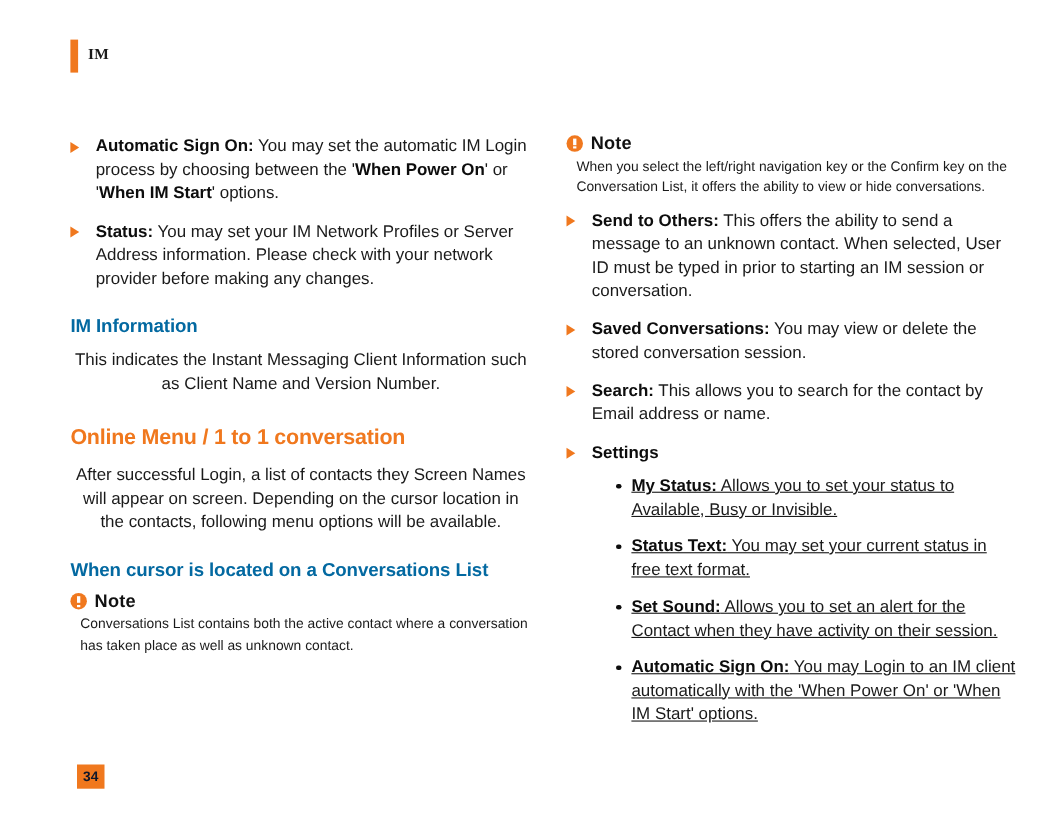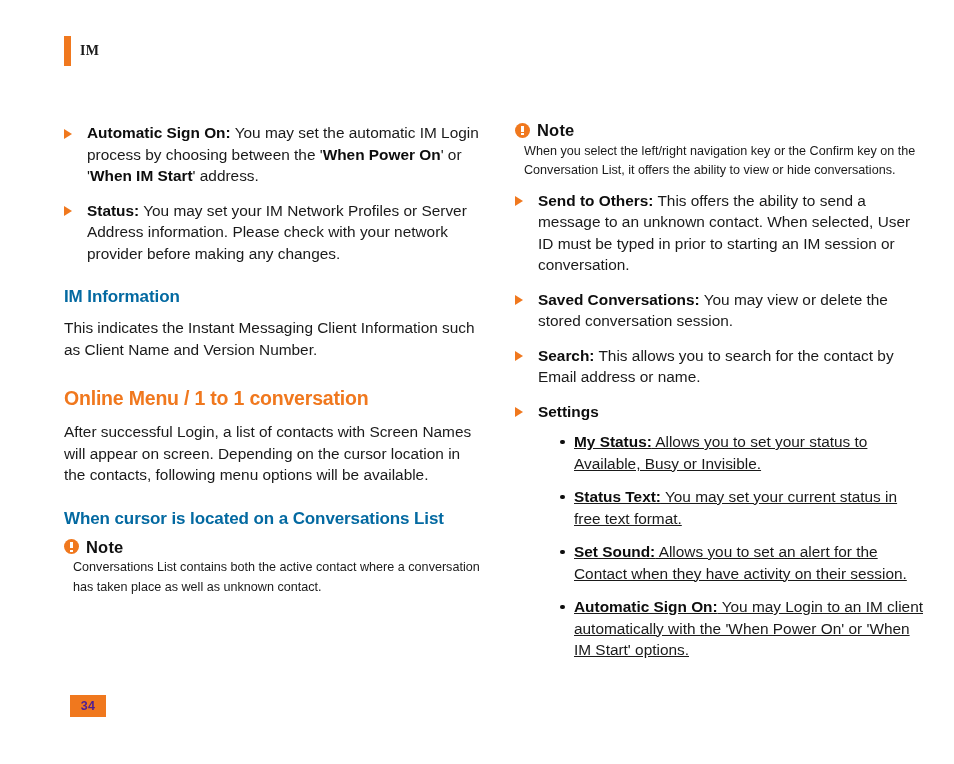--- a/index.html
+++ b/index.html
@@ -61,20 +61,21 @@
     padding-left: 0px;
     padding-right: 30px;
   }
 
   
   p.body {
     margin: 0 0 0 0;
     font-size: 15.4px;
     line-height: 21.5px;
     color: #1a1a1a;
+    text-align: center;
   }
 
   h2.sub-head {
     margin: 0;
     font-size: 17px;
     font-weight: bold;
     line-height: 22px;
     color: #0369a1;
     letter-spacing: -.1px;
   }
@@ -192,24 +193,24 @@
     font-size: 12.6px;
     line-height: 19.5px;
     color: #1a1a1a;
   }
 
   
   .page-num {
     position: absolute;
     left: 70px;
     top: 695px;
-    width: 36px;
+    width: 25px;
     height: 22px;
     background: #F0781E;
-    color: #4c1d95;
+    color: #0f172a;
     font-size: 12.5px;
     font-weight: bold;
     display: flex;
     align-items: center;
     justify-content: center;
     letter-spacing: .2px;
   }
 </style>
 </head>
 <body>
@@ -218,32 +219,32 @@
   <div class="head-bar"></div>
   <div class="head-title">IM</div>
 </div>
 
 <div class="columns">
 
   <div class="col col-left">
 
     <ul class="tri-list">
       <li>
-        <span class="tri"></span><span class="lbl">Automatic Sign On:</span><span> You may set the automatic IM Login process by choosing between the '</span><span class="lbl">When Power On</span><span>' or '</span><span class="lbl">When IM Start</span><span>' address.</span>
+        <span class="tri"></span><span class="lbl">Automatic Sign On:</span><span> You may set the automatic IM Login process by choosing between the '</span><span class="lbl">When Power On</span><span>' or '</span><span class="lbl">When IM Start</span><span>' options.</span>
       </li>
       <li>
         <span class="tri"></span><span class="lbl">Status:</span><span> You may set your IM Network Profiles or Server Address information. Please check with your network provider before making any changes.</span>
       </li>
     </ul>
 
     <h2 class="sub-head spaced-top spaced-bot">IM Information</h2>
     <p class="body">This indicates the Instant Messaging Client Information such as Client Name and Version Number.</p>
 
     <h1 class="orange-head spaced-top spaced-bot">Online Menu / 1 to 1 conversation</h1>
-    <p class="body">After successful Login, a list of contacts with Screen Names will appear on screen. Depending on the cursor location in the contacts, following menu options will be available.</p>
+    <p class="body">After successful Login, a list of contacts they Screen Names will appear on screen. Depending on the cursor location in the contacts, following menu options will be available.</p>
 
     <h2 class="sub-head spaced-top spaced-bot">When cursor is located on a Conversations List</h2>
 
     <div class="note">
       <div class="note-head">
         <span class="note-icon"></span>
         <span class="note-title">Note</span>
       </div>
       <p class="note-body">Conversations List contains both the active contact where a conversation has taken place as well as unknown contact.</p>
     </div>

